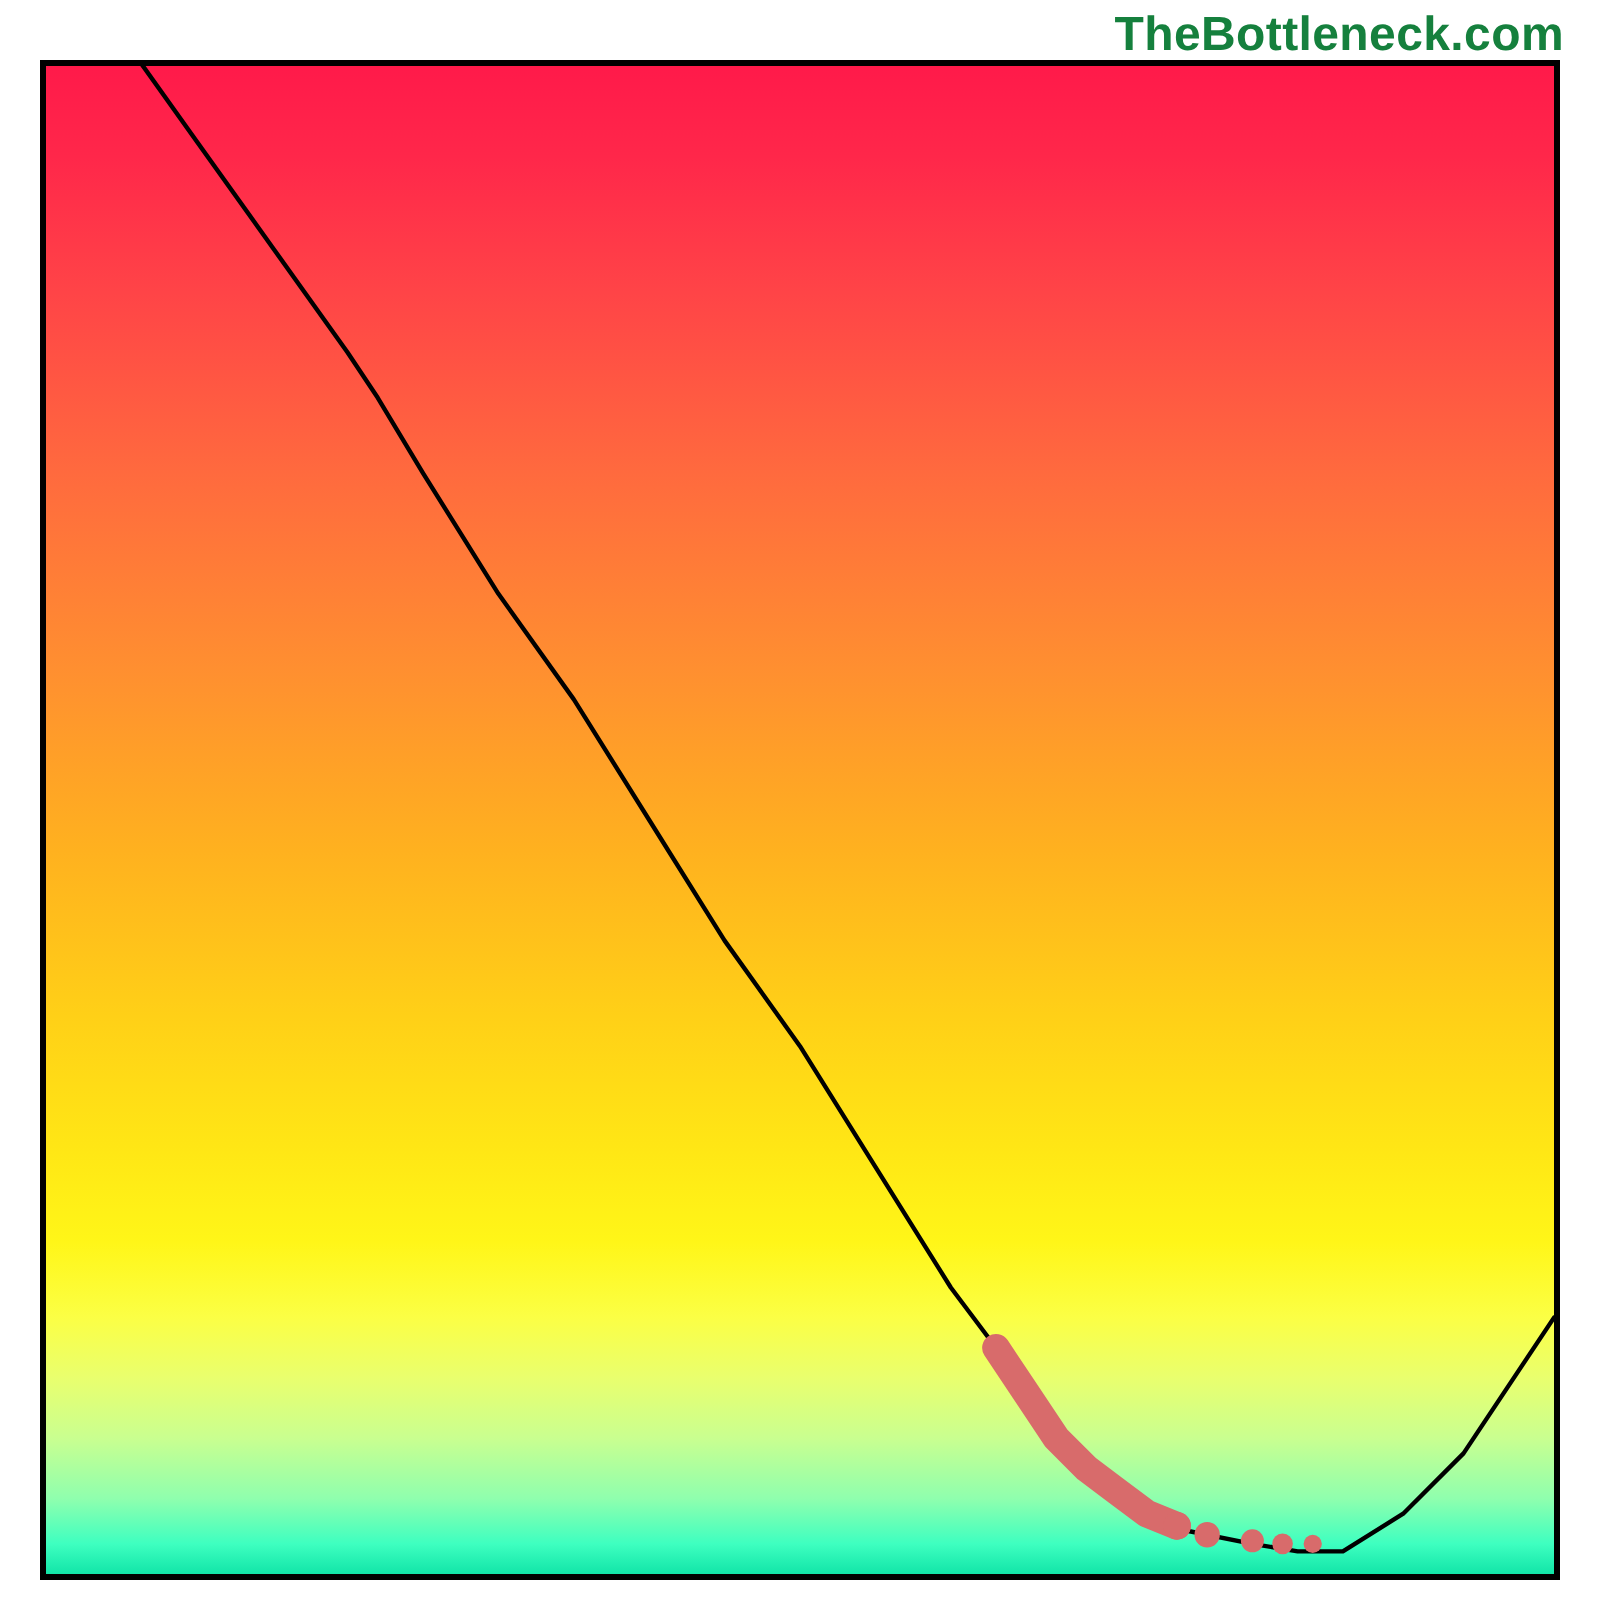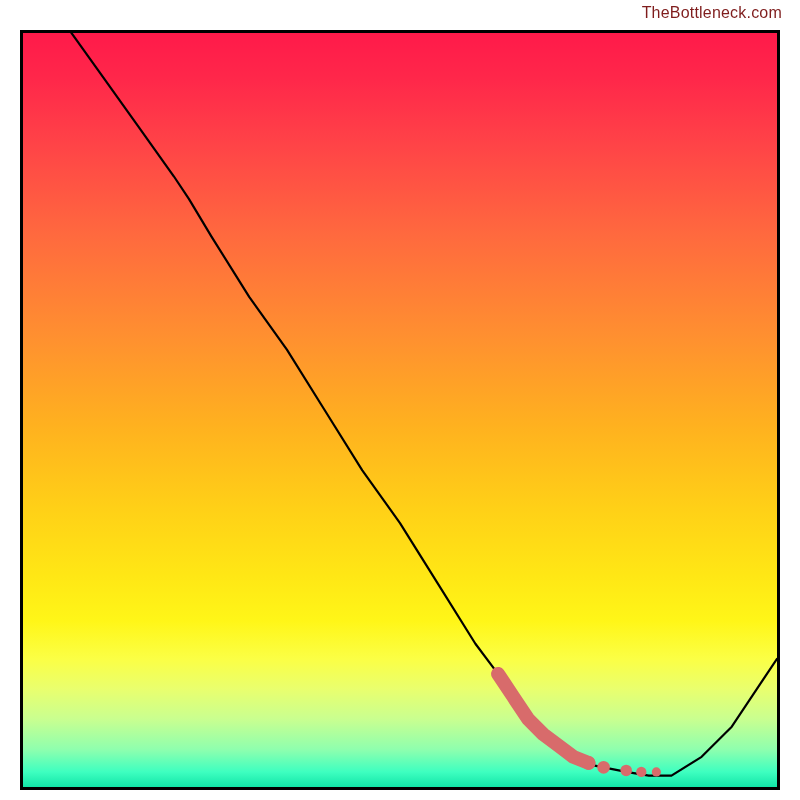--- a/index.html
+++ b/index.html
@@ -13,23 +13,23 @@
   }
   .frame {
     position: relative;
     width: 800px;
     height: 800px;
   }
   .watermark {
     position: absolute;
     top: 4px;
     right: 18px;
-    font-size: 16px;
-    color: #7f1d1d;
-    font-weight: 400;
+    font-size: 24px;
+    color: #15803d;
+    font-weight: 700;
     letter-spacing: 0.2px;
   }
   .plotbox {
     position: absolute;
     left: 20px;
     top: 30px;
     width: 760px;
     height: 760px;
     border: 3px solid #000;
     box-sizing: border-box;

